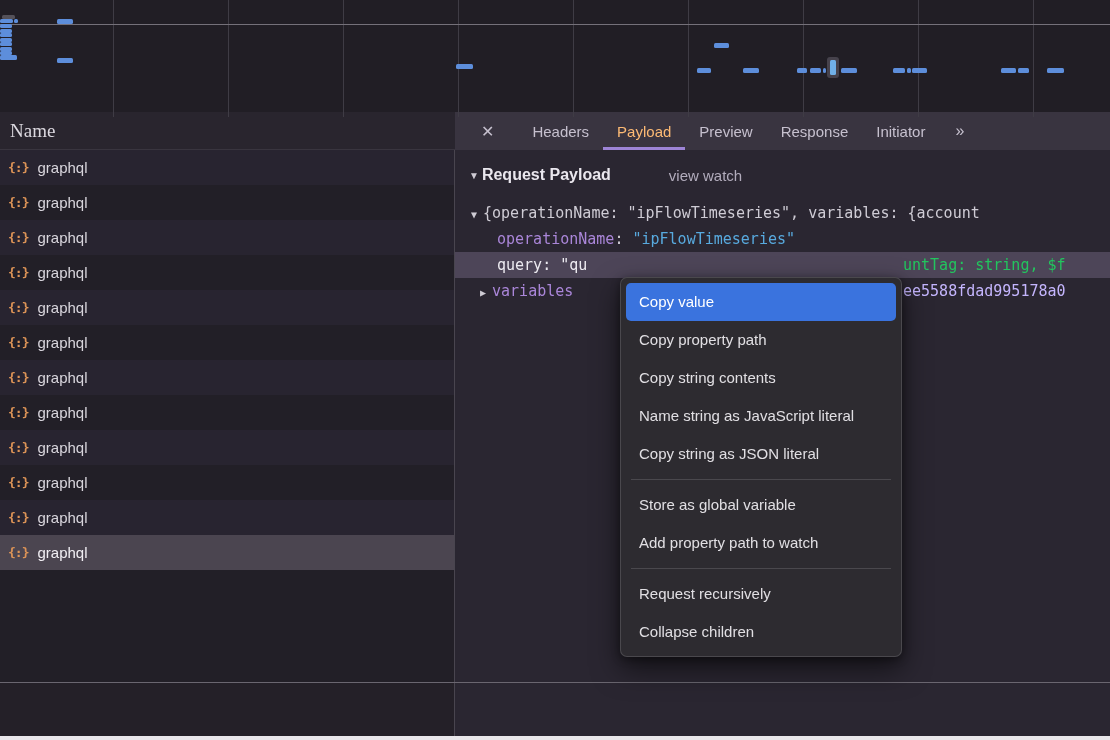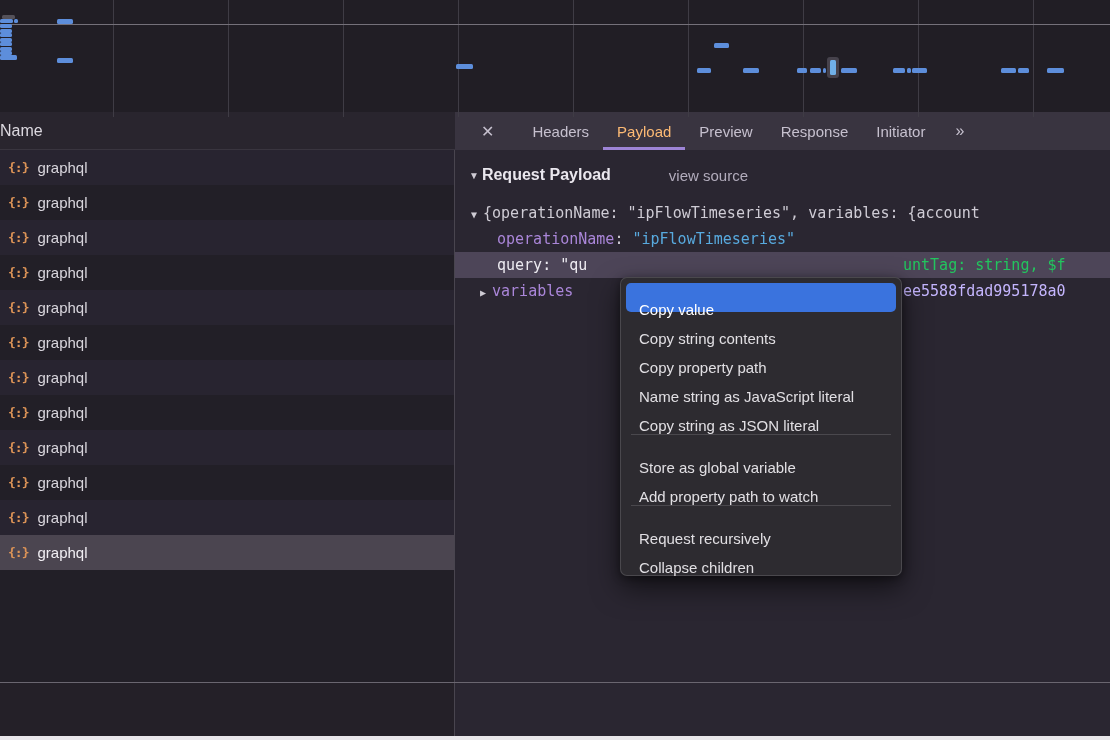--- a/index.html
+++ b/index.html
@@ -12,22 +12,22 @@
   .gridline { position:absolute; top:0; width:1px; height:112px; background:#3f3c45; }
   .ov-hline { position:absolute; left:0; top:24px; width:1110px; height:1px; background:#75717a; }
   .ov-bar { position:absolute; border-radius:1.5px; background:#5d8edb; }
   .ov-bar.gray { background:#55525a; }
   .ov-capsule { position:absolute; border-radius:3px; background:#46424c; }
   .ov-capsule-inner { position:absolute; border-radius:1.5px; background:#70b0e8; }
 
   
   #name-header { position:absolute; left:0; top:112px; width:455px; height:38px;
                  background:#29252e; border-bottom:1px solid #39353f;
-                 display:flex; align-items:center; 
-                 color:#dcd9e0; font-size:16px; }
+                 display:flex; align-items:center; padding-left:10px;
+                 color:#dcd9e0; font-size:19px;font-family:Liberation Serif, serif; }
   #tab-bar { position:absolute; left:455px; top:112px; width:655px; height:38px;
              background:#393440; display:flex; align-items:stretch; padding-left:14px;
              color:#c6c0ce; font-size:15px; }
   .grid-stub { position:absolute; top:0; width:1px; height:5px; background:#3f3c45; }
   #close-tab { display:flex; align-items:center; padding:0 12px; margin-right:12px;
                cursor:pointer; font-size:16px; }
   .tab { display:flex; align-items:center; padding:3px 14px 0 14px;
          border-bottom:3px solid transparent; cursor:pointer; white-space:nowrap; }
   .tab.active { color:#fdba74; border-bottom-color:#9d84d6; }
   #tab-overflow { display:flex; align-items:center; padding:0 10px; margin-left:6px;
@@ -72,21 +72,21 @@
                  background:#242028; border-right:1px solid #49454f; }
   #footer-right { position:absolute; left:455px; top:683px; width:655px; height:53px; background:#2a2631; }
   #bottom-strip { position:absolute; left:0; top:736px; width:1110px; height:4px; background:#e9e7eb; }
 
   
   #context-menu { position:absolute; left:620px; top:277px; width:282px;
                   background:#2d2b30; border:1px solid rgba(255,255,255,0.14);
                   border-radius:7px; padding:5px 0;
                   box-shadow:0 12px 28px rgba(0,0,0,0.55), 0 2px 8px rgba(0,0,0,0.4);
                   font-size:15px; color:#e1dfe3; z-index:10; }
-  .menu-item { height:29px; line-height:29px; margin:0 5px; padding:12px 13px;
+  .menu-item { height:38px; line-height:29px; margin:0 5px; padding:4px 13px;
                border-radius:5px; cursor:pointer; white-space:nowrap; }
   .menu-item.highlighted { background:#3a73de; color:#ffffff; }
   .menu-sep { height:1px; margin:6px 10px; background:#4a484d; }
 </style>
 </head>
 <body>
 
 <div id="app">
 
   <div id="overview">
@@ -203,21 +203,21 @@
       <div class="req-row selected">
         <span class="json-icon">{:}</span>
         <span>graphql</span>
       </div>
     </div>
 
   <div id="details">
     <div id="payload-title-row">
       <span class="tri">▼</span>
       <span id="payload-title">Request Payload</span>
-      <span id="view-source">view source</span>
+      <span id="view-source">view watch</span>
     </div>
     <div id="tree">
       <div class="tree-row row-preview">
         <span class="tri">▼</span><span>{operationName: "ipFlowTimeseries", variables: {account</span>
       </div>
       <div class="tree-row row-op">
         <span class="k">operationName</span><span>: </span><span class="s">"ipFlowTimeseries"</span>
       </div>
       <div class="tree-row row-query">
         <span>query: "qu</span>
@@ -230,22 +230,22 @@
     </div>
   </div>
 
   <div id="footer-line"></div>
   <div id="footer-left"></div>
   <div id="footer-right"></div>
   <div id="bottom-strip"></div>
 
   <div id="context-menu">
       <div class="menu-item highlighted">Copy value</div>
+      <div class="menu-item">Copy property path</div>
       <div class="menu-item">Copy string contents</div>
-      <div class="menu-item">Copy property path</div>
       <div class="menu-item">Name string as JavaScript literal</div>
       <div class="menu-item">Copy string as JSON literal</div>
       <div class="menu-sep"></div>
       <div class="menu-item">Store as global variable</div>
       <div class="menu-item">Add property path to watch</div>
       <div class="menu-sep"></div>
       <div class="menu-item">Request recursively</div>
       <div class="menu-item">Collapse children</div>
     </div>
 

